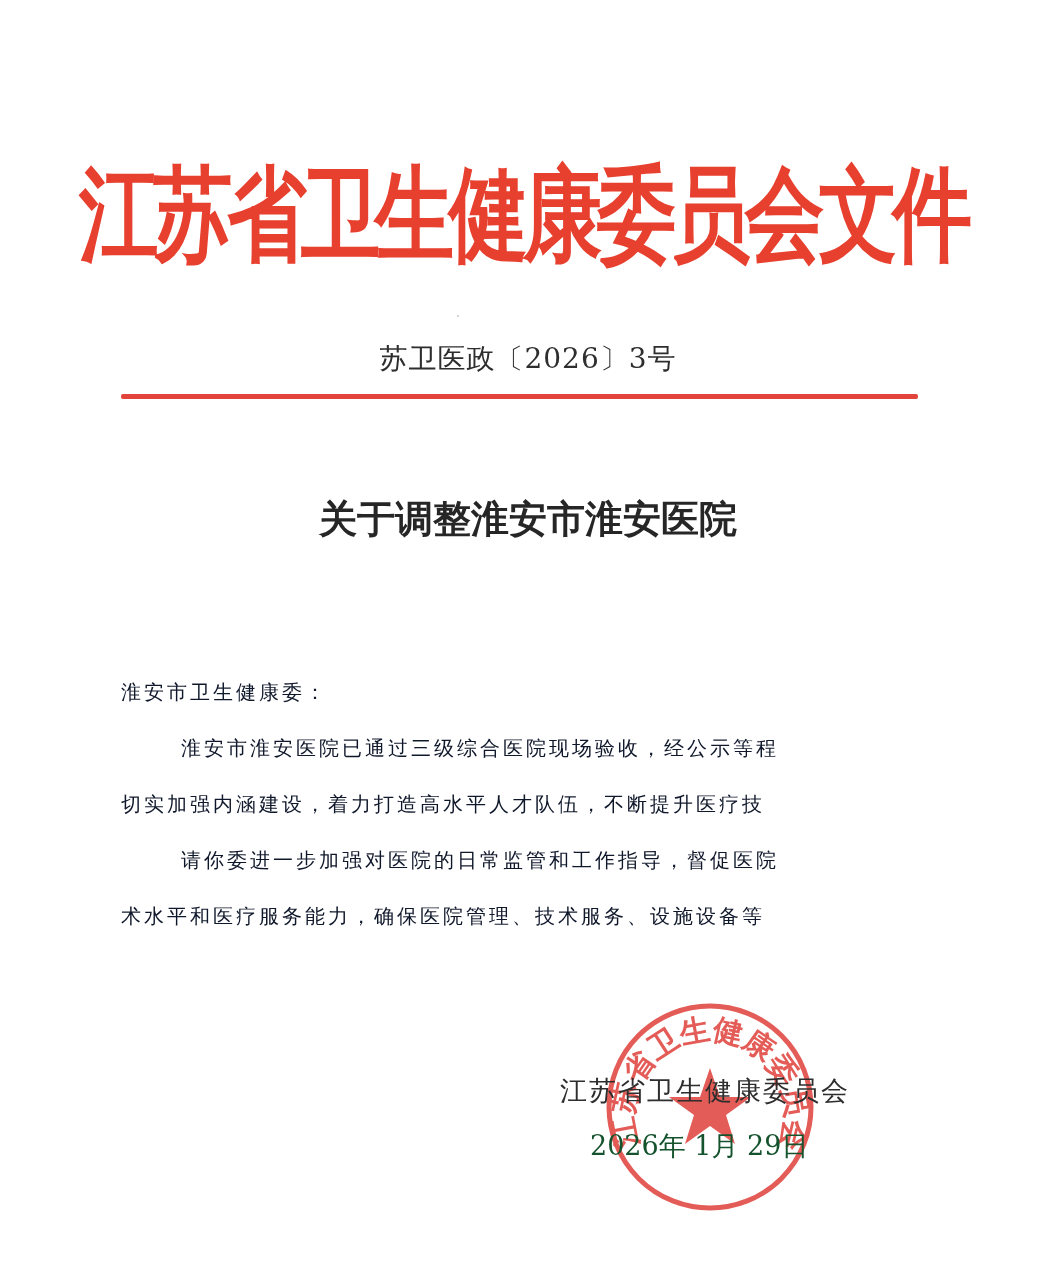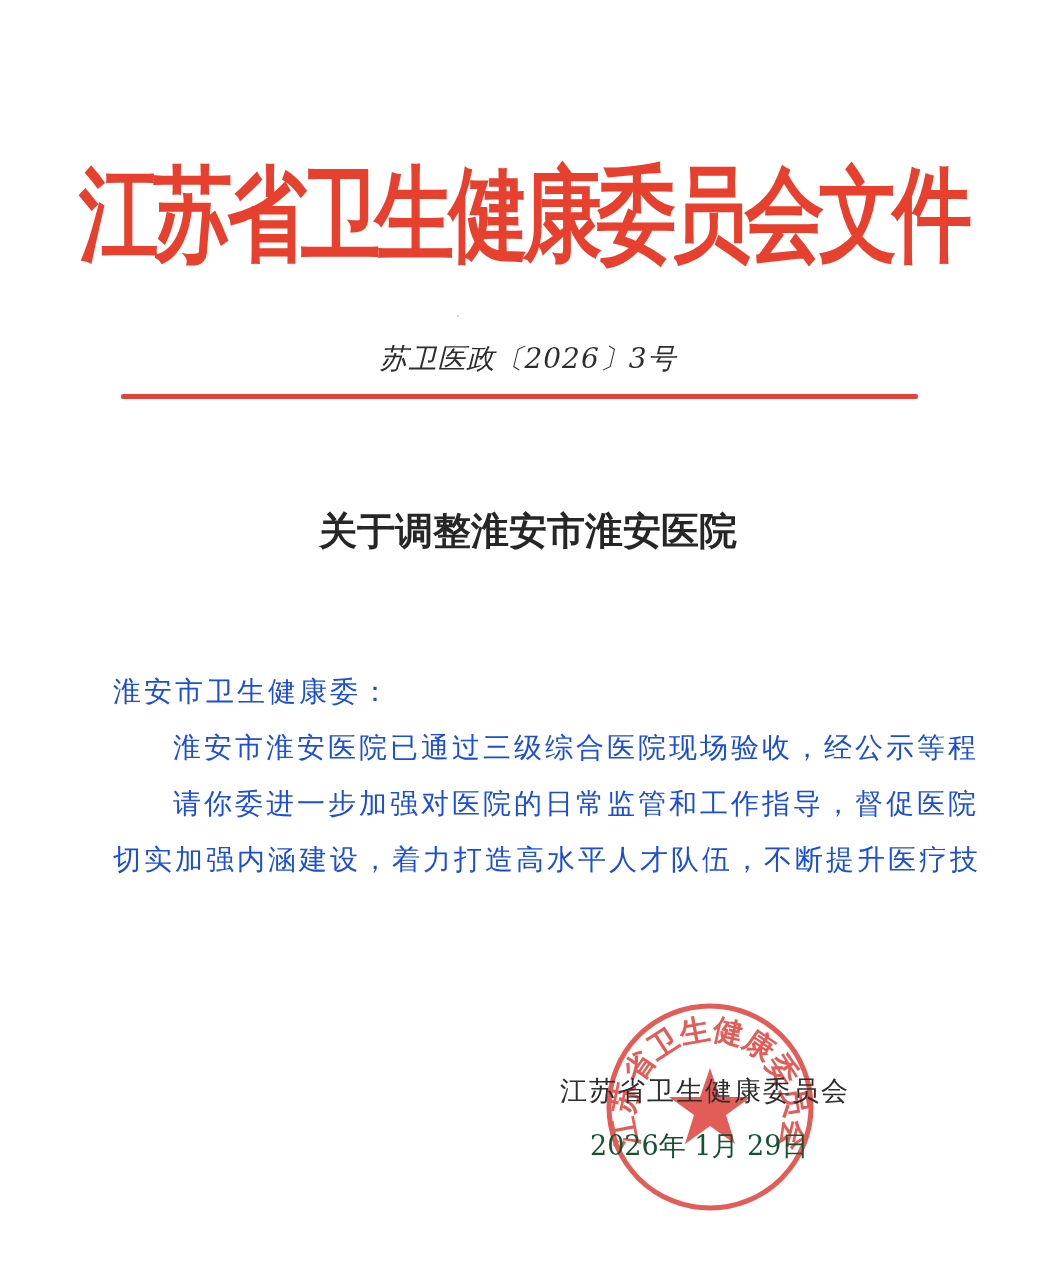--- a/index.html
+++ b/index.html
@@ -41,52 +41,51 @@
     .doc-number {
       position: absolute;
       left: 0;
       width: 1056px;
       top: 340px;
       text-align: center;
       font-size: 28px;
       color: #2e2e2e;
       letter-spacing: 1px;
       font-family: "DejaVu Serif", "Liberation Serif", serif;
-      font-style: italic;
     }
     .red-rule {
       position: absolute;
       left: 121px;
       top: 394px;
       width: 797px;
       height: 5px;
       background: #e2433a;
       border-radius: 2px;
     }
     .notice-title {
       position: absolute;
       left: 0;
       width: 1056px;
-      top: 502px;
+      top: 490px;
       text-align: center;
       font-size: 38px;
       font-weight: bold;
       line-height: 58px;
       color: #262626;
       font-family: "DejaVu Serif", "Liberation Serif", serif;
     }
     .notice-title div { white-space: nowrap; }
     .body-text {
       position: absolute;
-      left: 113px;
+      left: 121px;
       top: 664px;
       width: 800px;
-      font-size: 28px;
+      font-size: 20px;
       line-height: 56px;
-      color: #1d4ed8;
+      color: #0f172a;
       font-family: "DejaVu Sans", "Liberation Sans", sans-serif;
       letter-spacing: 3px;
     }
     .body-line {
       white-space: nowrap;
       height: 56px;
     }
     .indent { padding-left: 60px; }
     .signature {
       position: absolute;
@@ -142,22 +141,23 @@
 
   <div class="red-rule"></div>
 
   <div class="notice-title">
     <div>关于调整淮安市淮安医院</div>
   </div>
 
   <div class="body-text">
     <div class="body-line">淮安市卫生健康委：</div>
     <div class="body-line indent">淮安市淮安医院已通过三级综合医院现场验收，经公示等程</div>
+    <div class="body-line">切实加强内涵建设，着力打造高水平人才队伍，不断提升医疗技</div>
     <div class="body-line indent">请你委进一步加强对医院的日常监管和工作指导，督促医院</div>
-    <div class="body-line">切实加强内涵建设，着力打造高水平人才队伍，不断提升医疗技</div>
+    <div class="body-line">术水平和医疗服务能力，确保医院管理、技术服务、设施设备等</div>
   </div>
 
   <div class="seal">
     <svg viewBox="0 0 212 214" xmlns="http://www.w3.org/2000/svg">
       <defs>
         <path id="sealArc" d="M 38 150 A 76 76 0 1 1 178 140" fill="none"></path>
       </defs>
       <circle cx="106" cy="107" r="101" fill="none" stroke="#e0403a" stroke-width="5"></circle>
       <text font-family="DejaVu Serif, Liberation Serif, serif" font-size="30" fill="#e0403a" font-weight="bold">
         <textPath href="#sealArc" startOffset="2%">江苏省卫生健康委员会</textPath>

